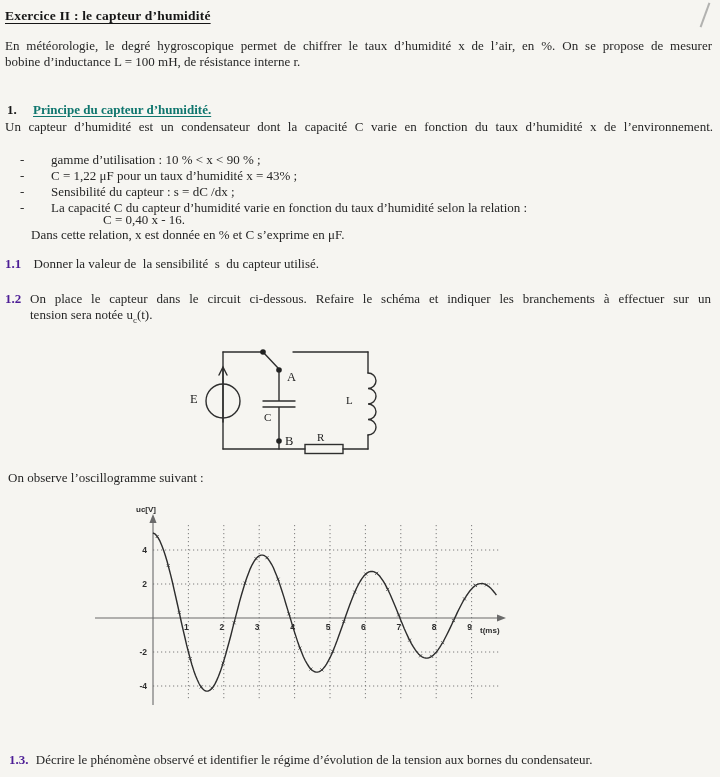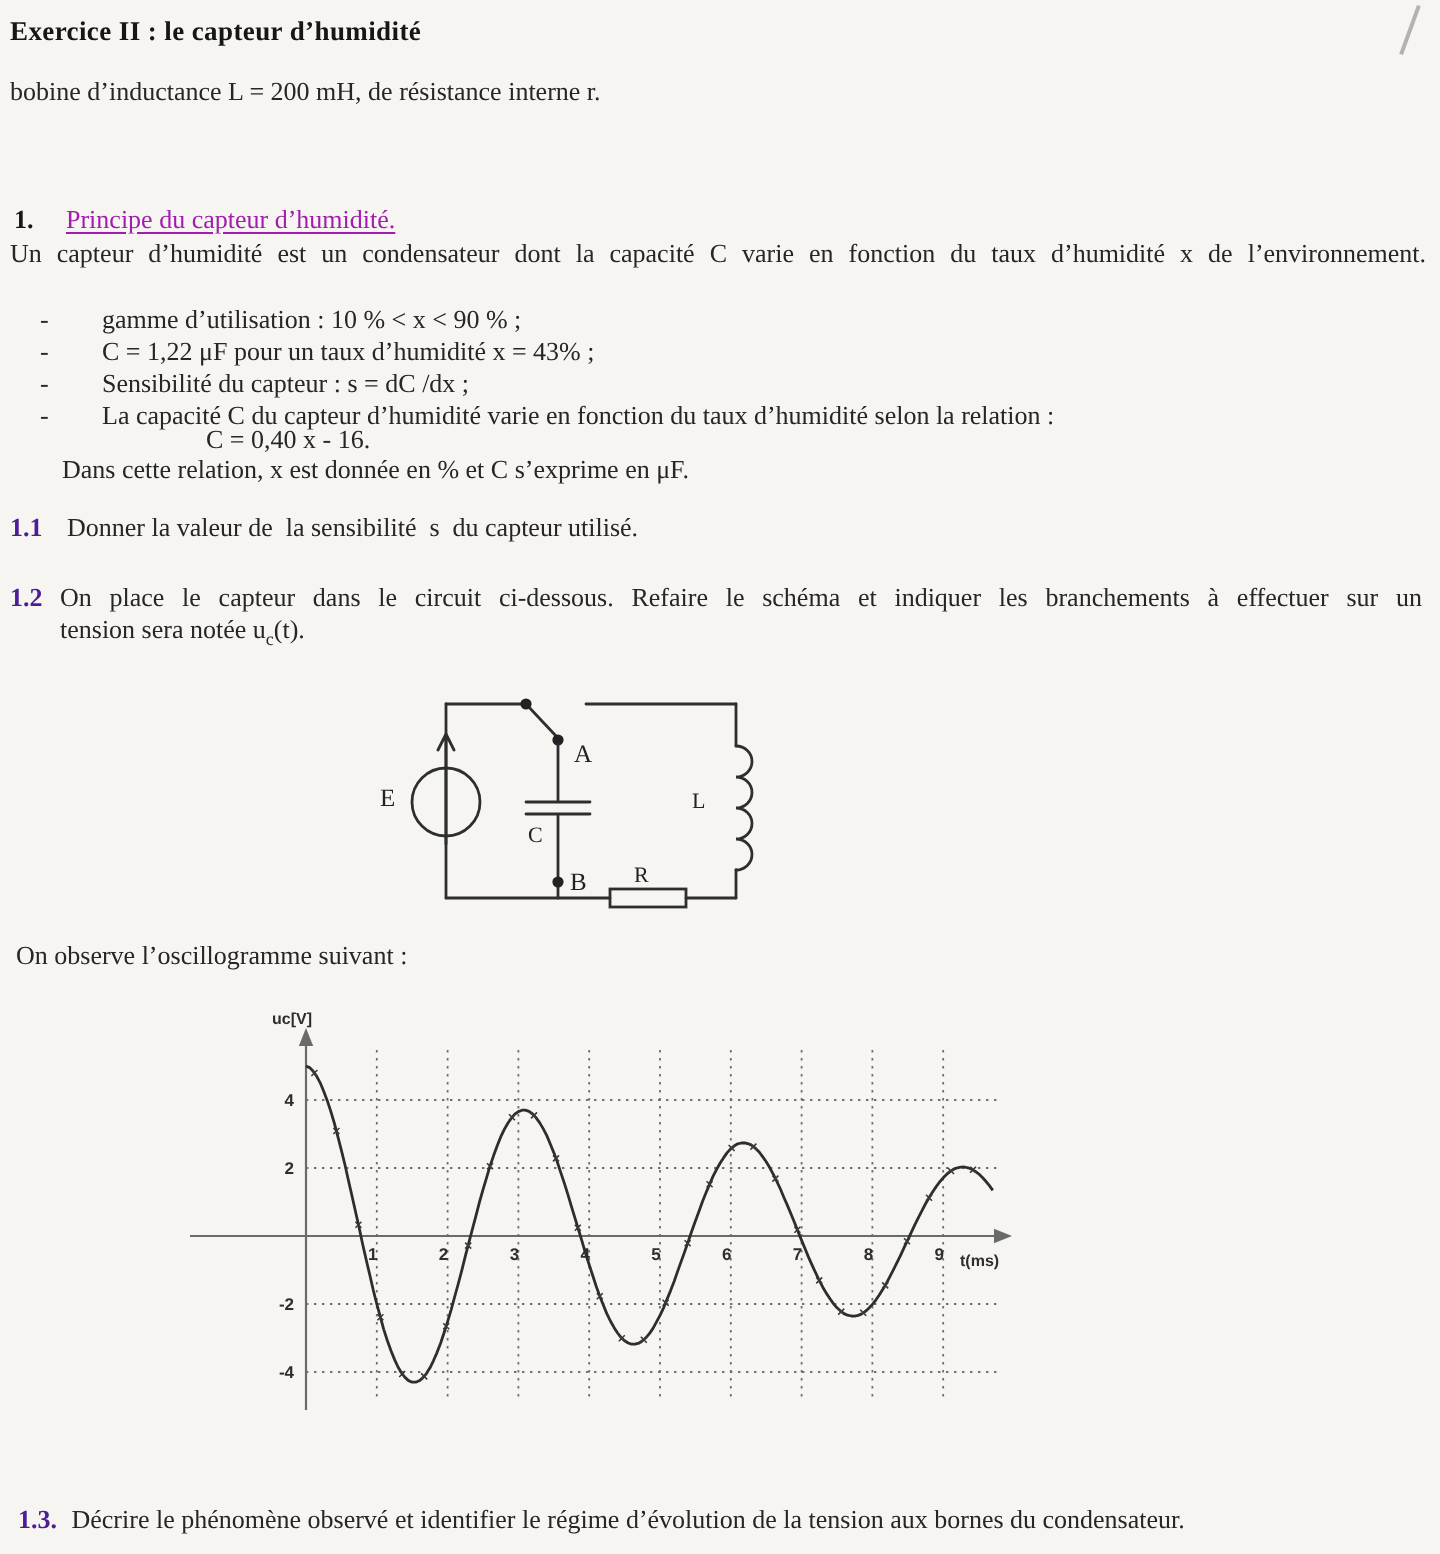--- a/index.html
+++ b/index.html
@@ -3,26 +3,26 @@
 <meta charset="utf-8">
 <style>
   html,body{margin:0;padding:0}
   body{
     width:720px;height:777px;position:relative;overflow:hidden;
     background:#f6f5f1;color:#262626;
     font-family:"Liberation Serif","DejaVu Serif",serif;font-size:13px;
   }
   .abs{position:absolute}
   .title{font-size:13.5px;font-weight:bold;color:#161616;
-         text-underline-offset:3px;padding-right:10px;letter-spacing:.2px}
+         text-decoration:underline;text-underline-offset:3px;padding-right:10px;letter-spacing:.2px}
   .jline{text-align:justify;text-align-last:justify}
   .jlast{text-align:justify;text-align-last:left}
   .bodyline{line-height:16.4px}
   .hnum{font-weight:bold;color:#161616}
-  .heading{font-weight:normal;color:#a21caf;text-decoration:underline;text-underline-offset:2px}
+  .heading{font-weight:bold;color:#0f766e;text-decoration:underline;text-underline-offset:2px}
   .dash{display:inline-block;width:31px}
   .qnum{font-weight:bold;color:#4c1d95}
   .prewrap{white-space:pre-wrap}
   sub{font-size:9px;line-height:0}
   .scan-mark{width:2px;height:26px;background:#8d8d8d;opacity:.65;transform:rotate(20deg)}
   
   .grid{stroke:#6f6f6f;stroke-width:.9;stroke-dasharray:1.2 2.8}
   .axis{stroke:#6a6a6a;stroke-width:1.1}
   .axisfill{fill:#6a6a6a}
   .tick{font:700 8.5px "Liberation Sans","DejaVu Sans",sans-serif;fill:#2e2e2e}
@@ -38,21 +38,22 @@
 </head>
 <body>
 
 <div class="abs" style="left:5px;top:8px">
   <span class="title">Exercice II :  le capteur d’humidité</span>
 </div>
 
 <div class="abs scan-mark" style="left:704px;top:2px"></div>
 
 <div class="abs" style="left:5px;top:38px;width:707px">
-  <div class="bodyline jlast">bobine d’inductance L = 200 mH, de résistance interne r.</div>
+  <div class="bodyline jline">En météorologie, le degré hygroscopique permet de chiffrer le taux d’humidité x de l’air, en %. On se propose de mesurer</div>
+  <div class="bodyline jlast">bobine d’inductance L = 100 mH, de résistance interne r.</div>
 </div>
 
 <div class="abs" style="left:7px;top:102px">
   <span class="hnum">1.</span>
   <span class="heading" style="margin-left:13px">Principe du capteur d’humidité.</span>
 </div>
 
 <div class="abs" style="left:5px;top:119px;width:708px">
   <div class="bodyline jline">Un capteur d’humidité est un condensateur dont la capacité C varie en fonction du taux d’humidité x de l’environnement.</div>
 </div>

